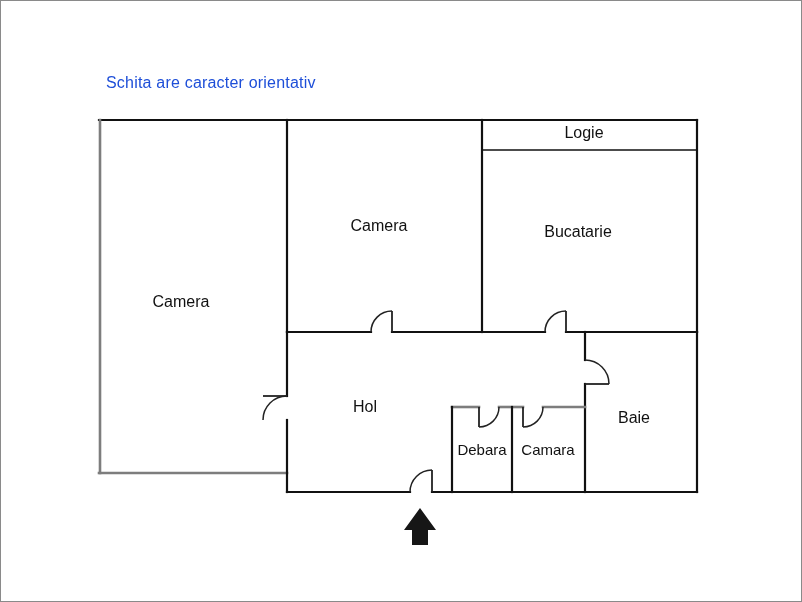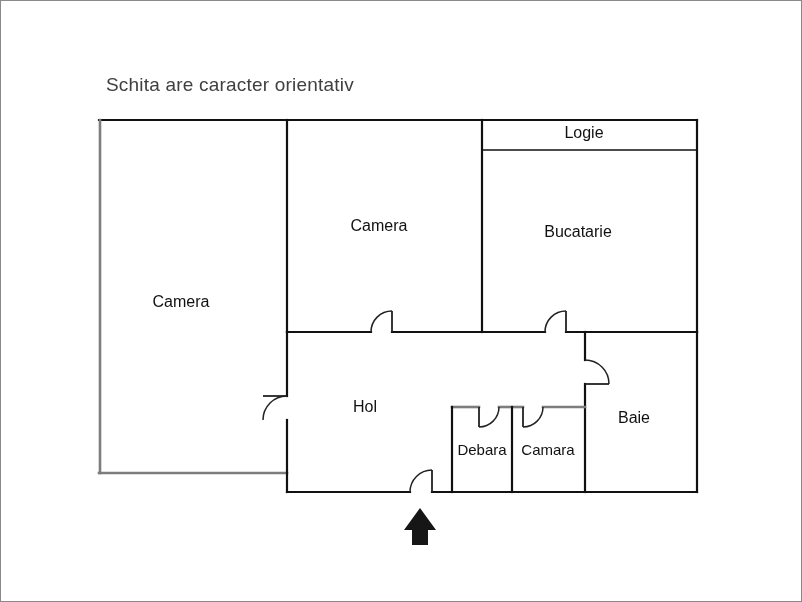--- a/index.html
+++ b/index.html
@@ -26,22 +26,22 @@
     width: 802px;
     height: 602px;
     box-sizing: border-box;
     border: 1px solid #8a8a8a;
     pointer-events: none;
   }
   #plan-title {
     position: absolute;
     left: 106px;
     top: 74px;
-    font-size: 19px;
-    color: #404040;
+    font-size: 16px;
+    color: #1d4ed8;
     letter-spacing: 0.2px;
     white-space: nowrap;
   }
   #floorplan-svg {
     position: absolute;
     left: 0;
     top: 0;
   }
   .room-label {
     font-family: "Liberation Sans", sans-serif;

